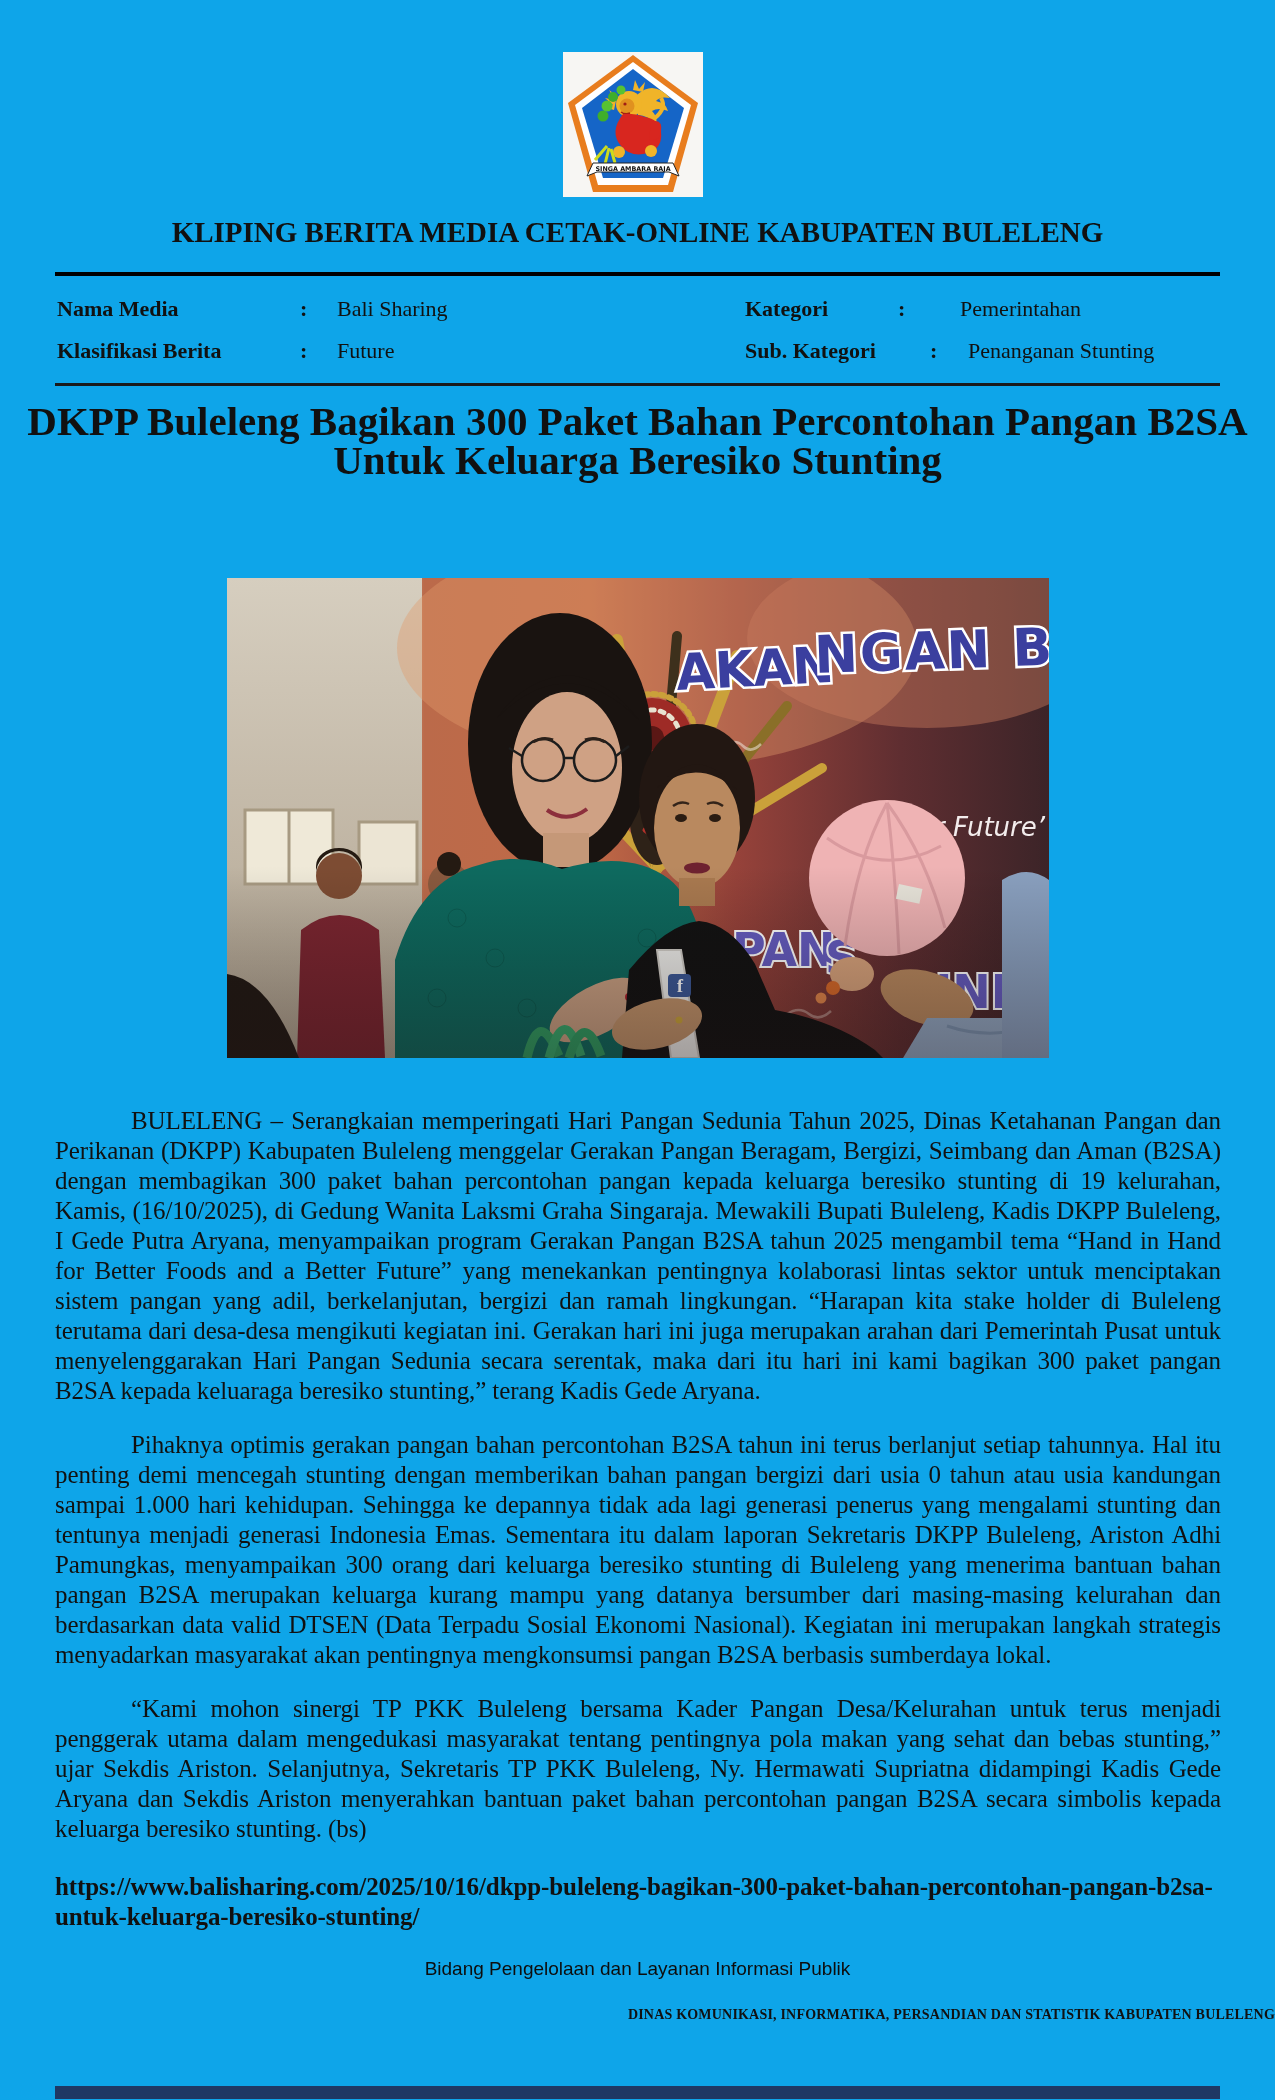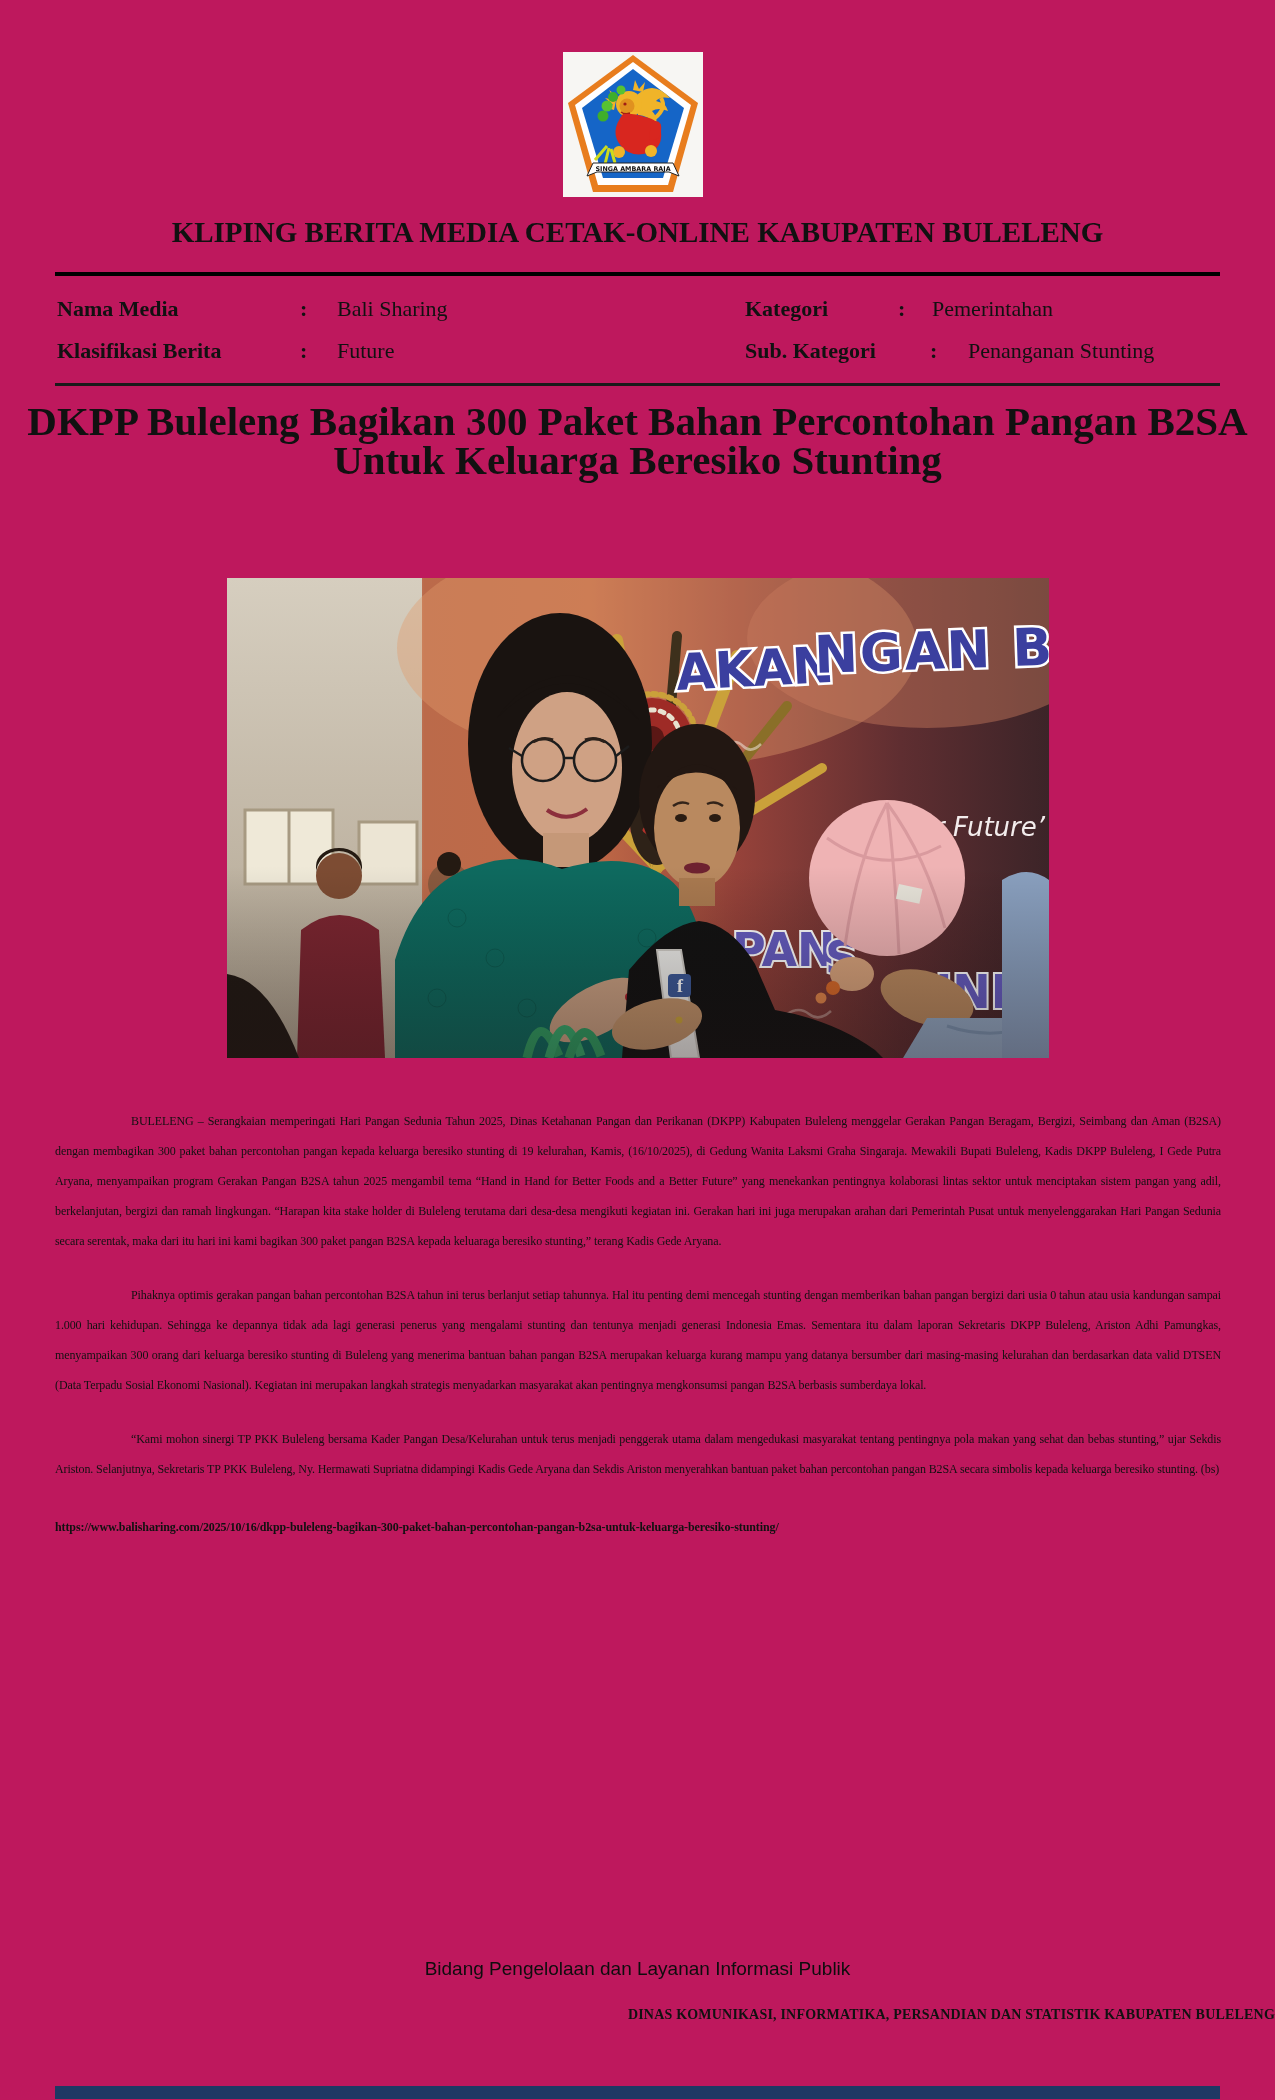--- a/index.html
+++ b/index.html
@@ -1,45 +1,45 @@
 <!DOCTYPE html>
 <html><head>
 <meta charset="utf-8">
 <style>
   html,body{margin:0;padding:0;background:#ffffff;}
-  .page{position:relative;width:1275px;height:2100px;margin:0 auto;background:#be185d;
+  .page{position:relative;width:1275px;height:2100px;margin:0 auto;background:#0ea5e9;
         font-family:"Liberation Serif", serif;color:#111;overflow:hidden;}
 
   .logo-box{position:absolute;left:563px;top:52px;width:140px;height:145px;
             background:#f7f6f3;display:flex;align-items:center;justify-content:center;}
 
   .main-title{position:absolute;left:0;top:216px;width:100%;text-align:center;
               font-weight:bold;font-size:29px;white-space:nowrap;}
 
   .rule-thick{position:absolute;left:55px;right:55px;top:272px;height:4px;background:#000;}
   .rule-thin{position:absolute;left:55px;right:55px;top:383px;height:3px;background:#1a1a1a;}
 
   .meta-row{position:absolute;left:0;width:100%;font-size:22px;height:30px;}
   .meta-row.r1{top:296px;padding-left:48px;} .meta-row.r2{top:338px;}
   .meta-row span{position:absolute;white-space:nowrap;}
   .m-label{font-weight:bold;}
   .p-l1{left:57px;} .p-c1{left:300px;} .p-v1{left:337px;}
-  .p-l2{left:745px;} .p-c2{left:898px;} .p-v2{left:932px;text-align:right;}
+  .p-l2{left:745px;} .p-c2{left:898px;} .p-v2{left:960px;text-align:right;}
   .p-c2b{left:930px;} .p-v2b{left:968px;}
 
   .article-title{position:absolute;left:0;top:402px;width:100%;text-align:center;
                  font-size:41px;font-weight:bold;line-height:39px;}
   .byline{position:absolute;left:0;top:486px;width:100%;text-align:center;
           font-size:18px;font-weight:bold;}
 
   .photo{position:absolute;left:227px;top:578px;width:822px;height:480px;overflow:hidden;}
   .photo svg{display:block;width:100%;height:100%;}
 
   .body-text{position:absolute;left:55px;top:1106px;width:1166px;
-             font-size:12px;line-height:30px;text-align:justify;letter-spacing:-0.1px;}
+             font-size:25px;line-height:30px;text-align:justify;letter-spacing:-0.1px;}
   .body-text p{margin:0 0 24px 0;text-indent:76px;}
   .body-text p.url-line{font-weight:bold;text-indent:0;overflow-wrap:break-word;
                         word-break:break-all;margin-top:28px;}
 
   .footer-line1{position:absolute;left:0;top:1958px;width:100%;text-align:center;
                 font-family:"Liberation Sans", sans-serif;font-size:19px;color:#0d0d0d;}
   .footer-line2{position:absolute;left:0;top:1984px;width:100%;text-align:right;
                 font-size:14px;font-weight:bold;letter-spacing:0.2px;margin-top:23px;}
 
   .bottom-bar{position:absolute;left:55px;right:55px;top:2086px;height:13px;background:#1f3864;}

